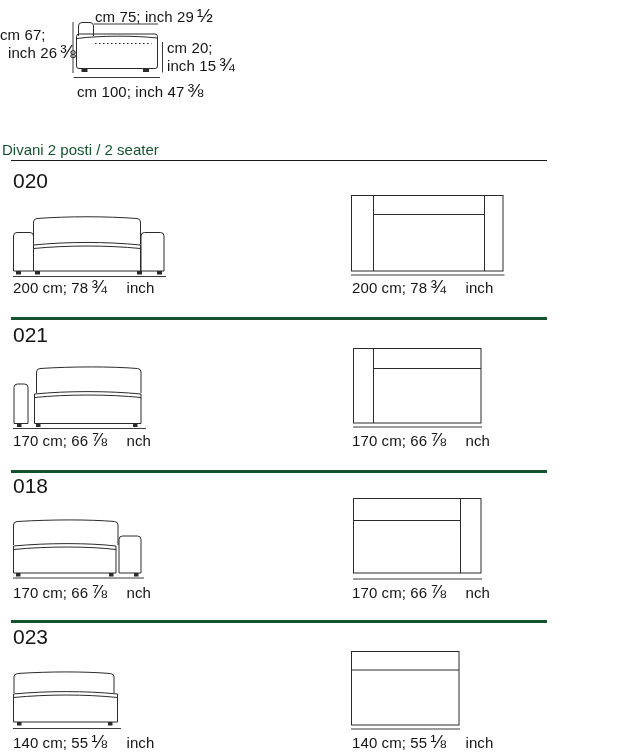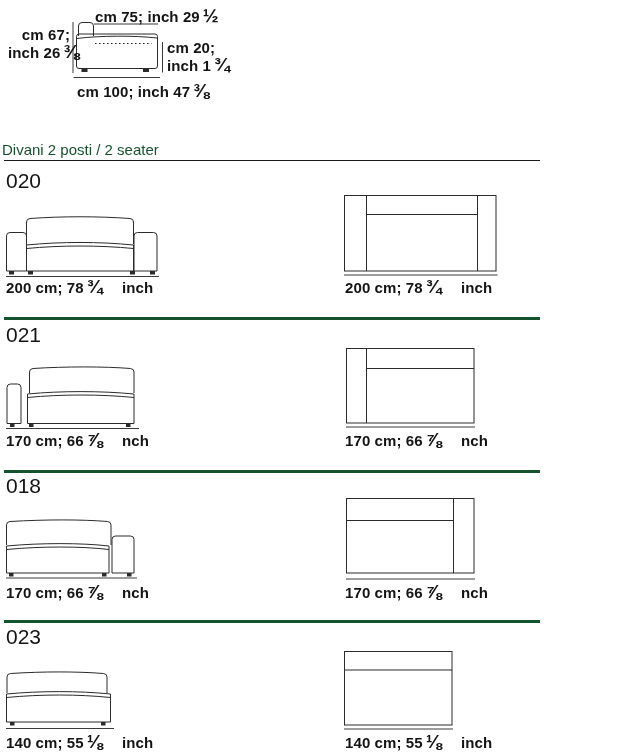--- a/index.html
+++ b/index.html
@@ -1,33 +1,33 @@
 <!DOCTYPE html>
 <html><head>
 <meta charset="utf-8">
 <style>
   html,body { margin:0; padding:0; background:#ffffff; }
   .page {
     position:relative; width:622px; height:753px; background:#ffffff;
     font-family:"Liberation Sans","DejaVu Sans",sans-serif; color:#141414;
     overflow:hidden;
   }
-  .lbl { position:absolute; font-size:15px; line-height:18px; white-space:nowrap; color:#141414; letter-spacing:.1px;font-weight:bold; }
+  .lbl { position:absolute; font-size:15px; line-height:18px; white-space:nowrap; color:#141414; letter-spacing:.1px; }
   .lbl .frac { font-size:19px; margin-left:3px; }
   .lbl .post { margin-left:15px; }
   .code { position:absolute; left:2px; font-size:21px; line-height:22px; color:#141414; }
   .title { position:absolute; left:2px; top:141px; font-size:15px; color:#14532d; }
-  .section { position:absolute; left:4px; width:536px; }
+  .section { position:absolute; left:11px; width:536px; }
   .rule-top { border-top:3px solid #14532d; }
   .svgabs { position:absolute; }
   svg { display:block; overflow:visible; }
   .s  { fill:none; stroke:#2b2b2b; stroke-width:1; }
   .sf { fill:#2b2b2b; stroke:none; }
   .dim{ fill:none; stroke:#3a3a3a; stroke-width:1; }
-  .ra { text-align:right; }
+  .ra { }
 </style>
 </head>
 <body>
 
 <div class="page">
 
   <svg class="svgabs" style="left:55px;top:0" width="210" height="105" viewBox="0 0 210 105">
 
     <line class="dim" x1="18" y1="22" x2="18" y2="73"></line>
     <line class="dim" x1="39" y1="24" x2="103" y2="24"></line>
@@ -38,21 +38,21 @@
     <rect class="s" x="21.5" y="34" width="81" height="34.5" rx="2.5"></rect>
     <path class="s" d="M22 38.5 C45 35.5 80 35.5 102 38"></path>
     <line class="s" x1="40" y1="43.5" x2="96.5" y2="43.5" stroke-dasharray="1.6 2.4"></line>
     <rect class="sf" x="26.5" y="68.5" width="6" height="3.5"></rect>
     <rect class="sf" x="88" y="68.5" width="6" height="3.5"></rect>
   </svg>
   <div class="lbl" style="left:95px;top:7px"><span>cm 75; inch 29</span><span class="frac">½</span></div>
   <div class="lbl ra" style="left:0;top:26px;width:70px">cm 67;</div>
   <div class="lbl ra" style="left:8px;top:43px;width:70px"><span>inch 26</span><span class="frac">⅜</span></div>
   <div class="lbl" style="left:167px;top:39px">cm 20;</div>
-  <div class="lbl" style="left:167px;top:56px"><span>inch 1</span><span class="frac">¾</span></div>
+  <div class="lbl" style="left:167px;top:56px"><span>inch 15</span><span class="frac">¾</span></div>
   <div class="lbl" style="left:77px;top:82px"><span>cm 100; inch 47</span><span class="frac">⅜</span></div>
 
   <div class="title">Divani 2 posti / 2 seater</div>
 
   <div class="section" style="top:160px;height:157px;border-top:1.5px solid #1a1a1a">
     <div class="code" style="top:9px">020</div>
     <svg class="svgabs" style="left:2px;top:52px" width="156" height="68" viewBox="0 0 156 68">
       <path class="s" d="M20.5 31 V9 Q20.5 5.8 24 5.5 C56 3.2 92 3.2 124 5.5 Q127.5 5.8 127.5 9 V31"></path>
       <path class="s" d="M20.5 58 V32 C55 28.6 93 28.6 127.5 32 V58 Z"></path>
       <path class="s" d="M20.5 35.5 C55 32.2 93 32.2 127.5 35.5"></path>

